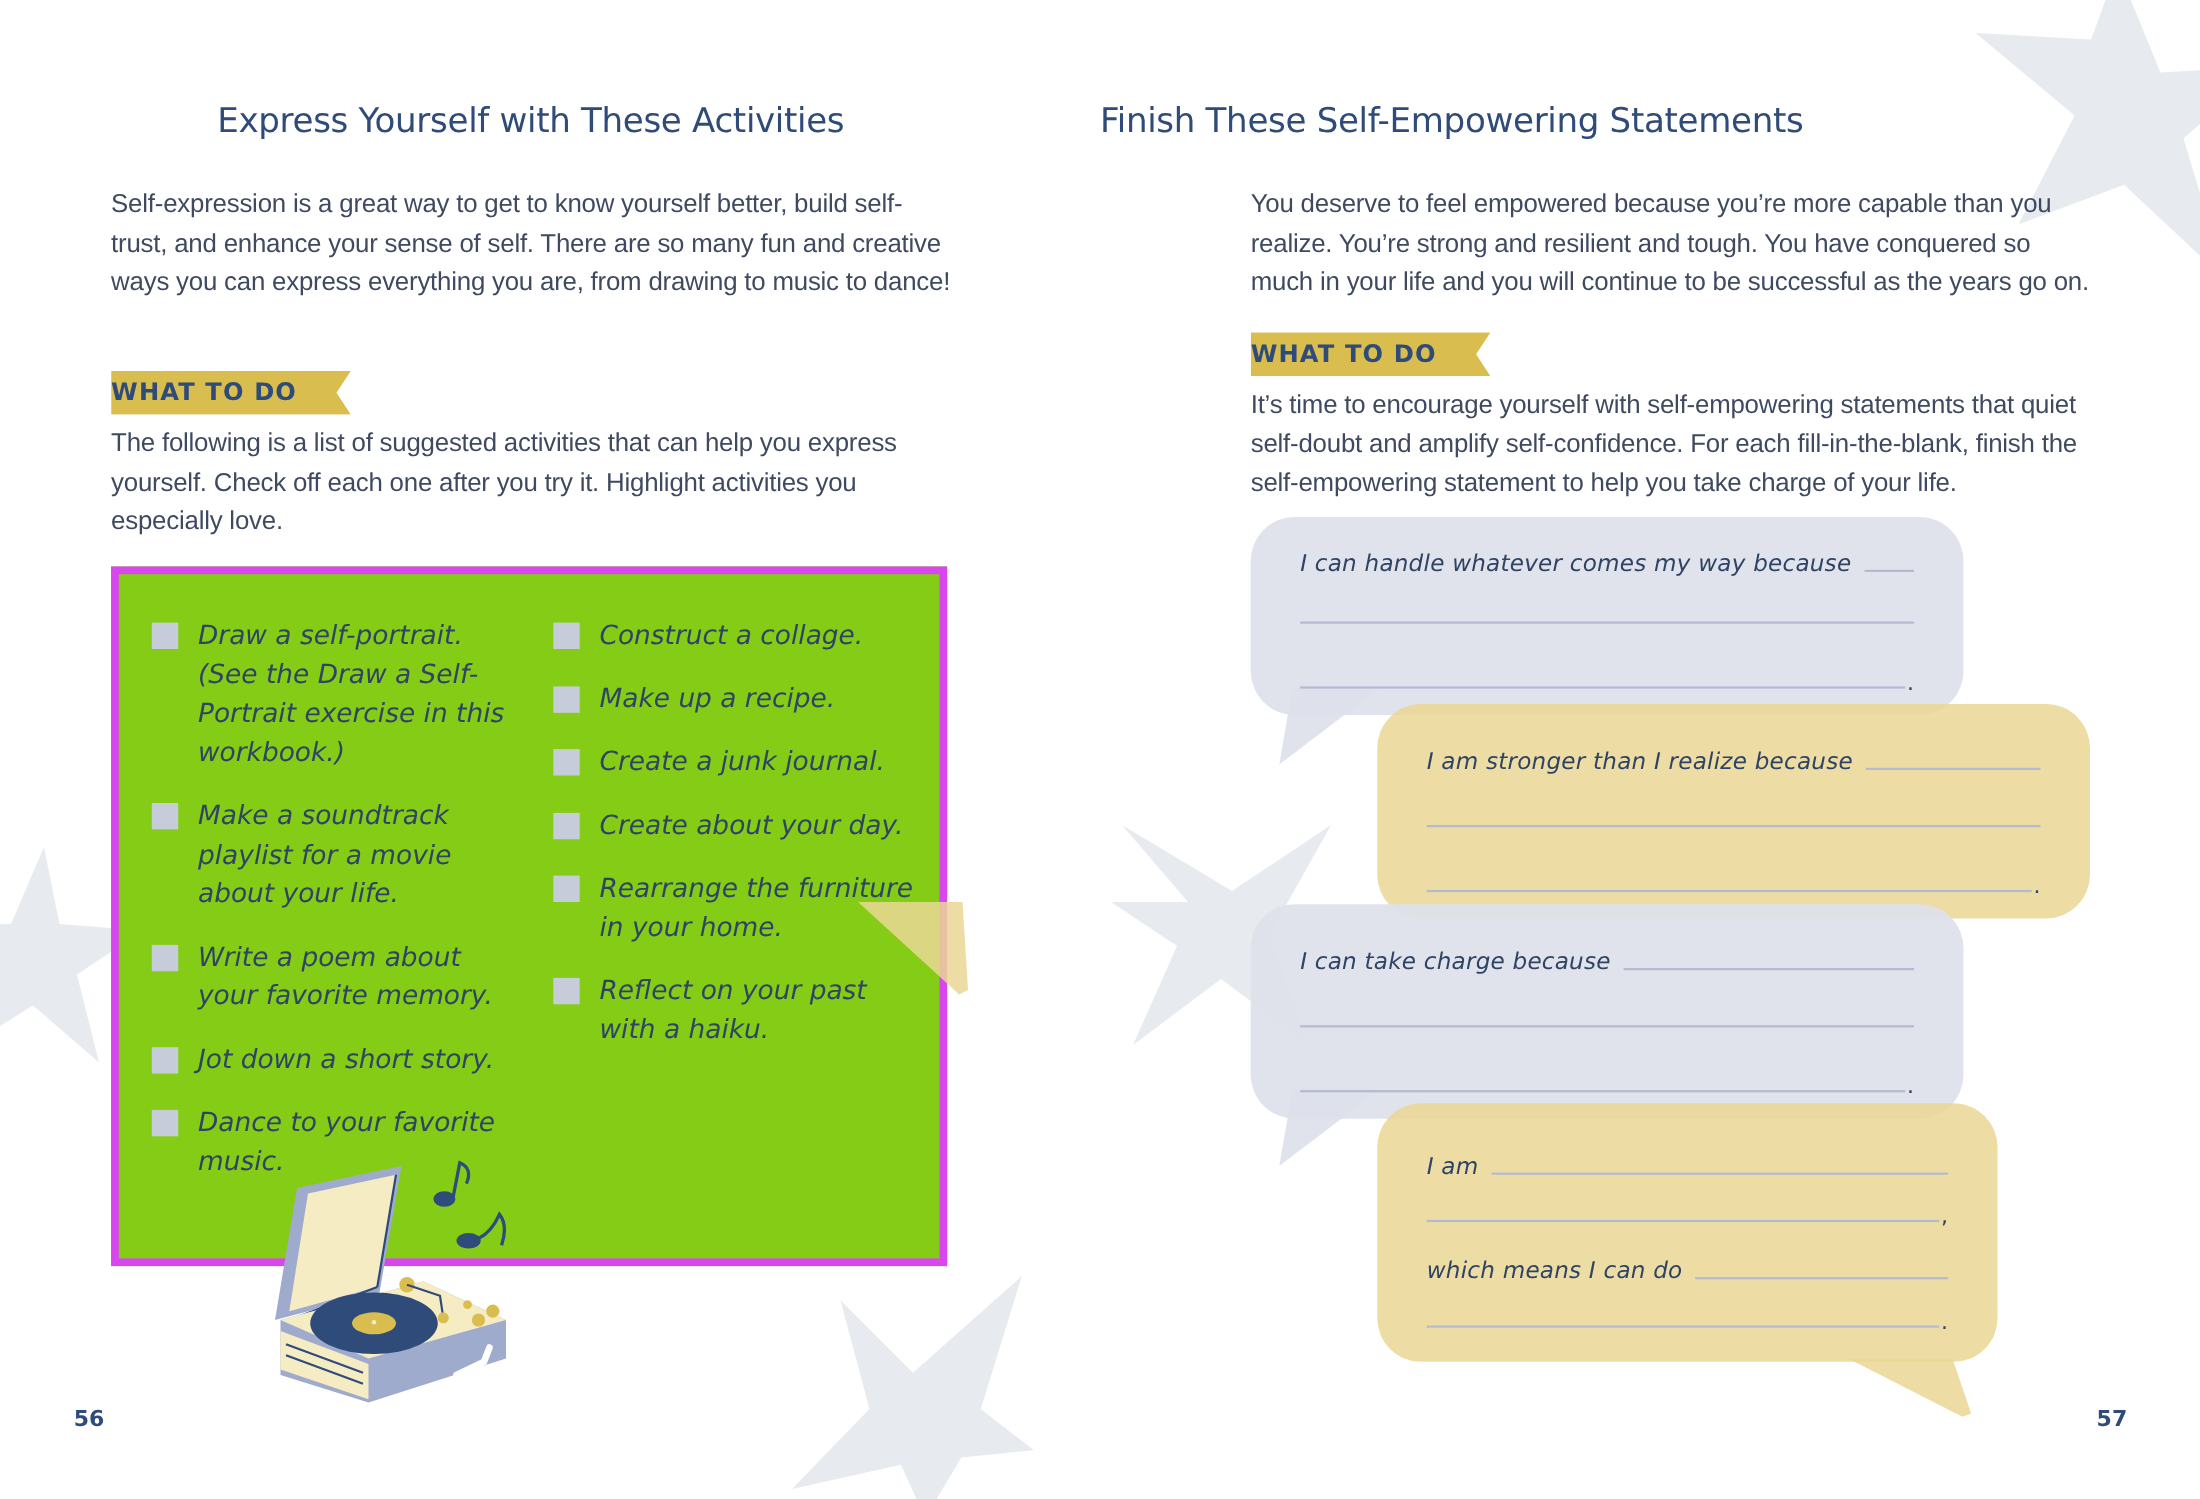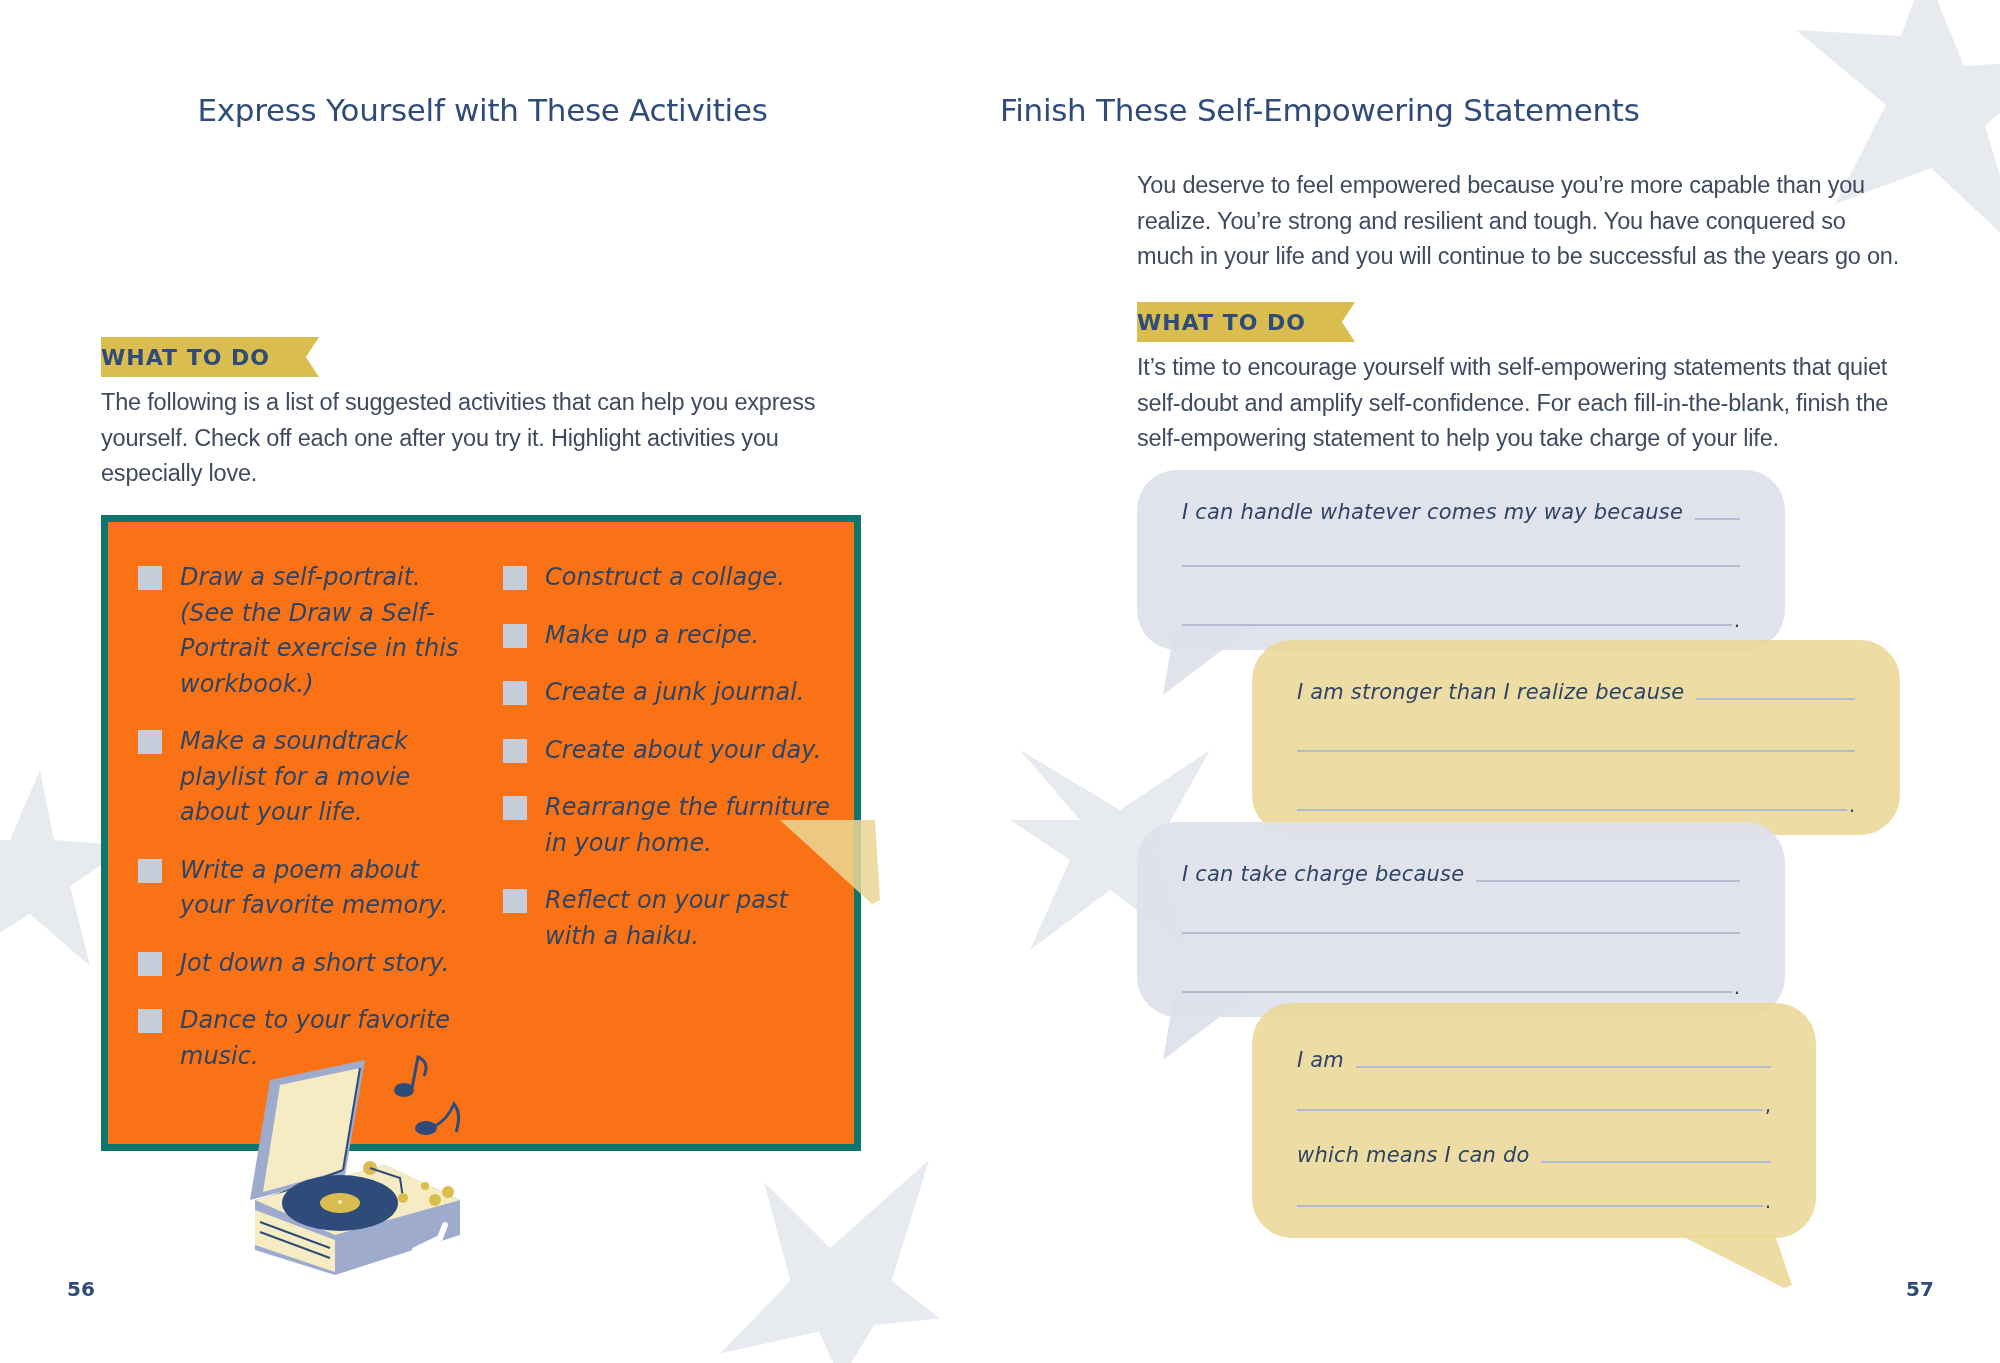--- a/index.html
+++ b/index.html
@@ -31,21 +31,21 @@
     background:#d9bd4f;
     clip-path:polygon(0 0,100% 0,94% 50%,100% 100%,0 100%);
     box-sizing:border-box; padding-left:0;
     display:flex; align-items:center;
     font-family:"DejaVu Sans", sans-serif; font-weight:bold;
     font-size:22px; color:#2e4b7a; letter-spacing:1px;
   }
   .checklist-box {
     position:absolute; left:101px; top:515px;
     width:760px; height:636px;
-    border:7px solid #0f766e; background:#f97316;
+    border:7px solid #d946ef; background:#84cc16;
     box-sizing:border-box;
   }
   .col { position:absolute; top:38px; }
   .col-left { left:30px; width:330px; }
   .col-right { left:395px; width:330px; }
   .item { display:flex; align-items:flex-start; margin-bottom:22px; }
   .checkbox {
     flex:0 0 auto; width:24px; height:24px; margin-top:6px; margin-right:18px;
     background:#c7ccdb; cursor:pointer;
   }
@@ -93,20 +93,21 @@
   </svg>
 <svg class="star" style="left:1010px;top:730px;width:200px;height:240px" viewBox="0 0 100 100">
     <polygon points="5,0 55,30 100,0 72,50 90,100 50,70 10,100 30,55 0,35 35,35"></polygon>
   </svg>
 <svg class="star" style="left:700px;top:1160px;width:260px;height:220px" viewBox="0 0 100 100">
     <polygon points="20,10 50,40 95,0 78,55 100,72 70,75 55,100 45,78 0,88 32,55"></polygon>
   </svg>
 
 <div class="page page-left">
   <h1 class="title" style="left:0;width:965px;top:92px">Express Yourself with These Activities</h1>
+  <p class="body-text" style="left:101px;top:168px;width:770px">Self-expression is a great way to get to know yourself better, build self-trust, and enhance your sense of self. There are so many fun and creative ways you can express everything you are, from drawing to music to dance!</p>
   <div class="banner" style="left:101px;top:337px;width:218px">WHAT TO DO</div>
   <p class="body-text" style="left:101px;top:385px;width:770px">The following is a list of suggested activities that can help you express yourself. Check off each one after you try it. Highlight activities you especially love.</p>
 
   <div class="checklist-box">
     <div class="col col-left">
       <div class="item">
           <span class="checkbox"></span>
           <span class="item-text">Draw a self-portrait. (See the Draw a Self-Portrait exercise in this workbook.)</span>
         </div>
       <div class="item">

